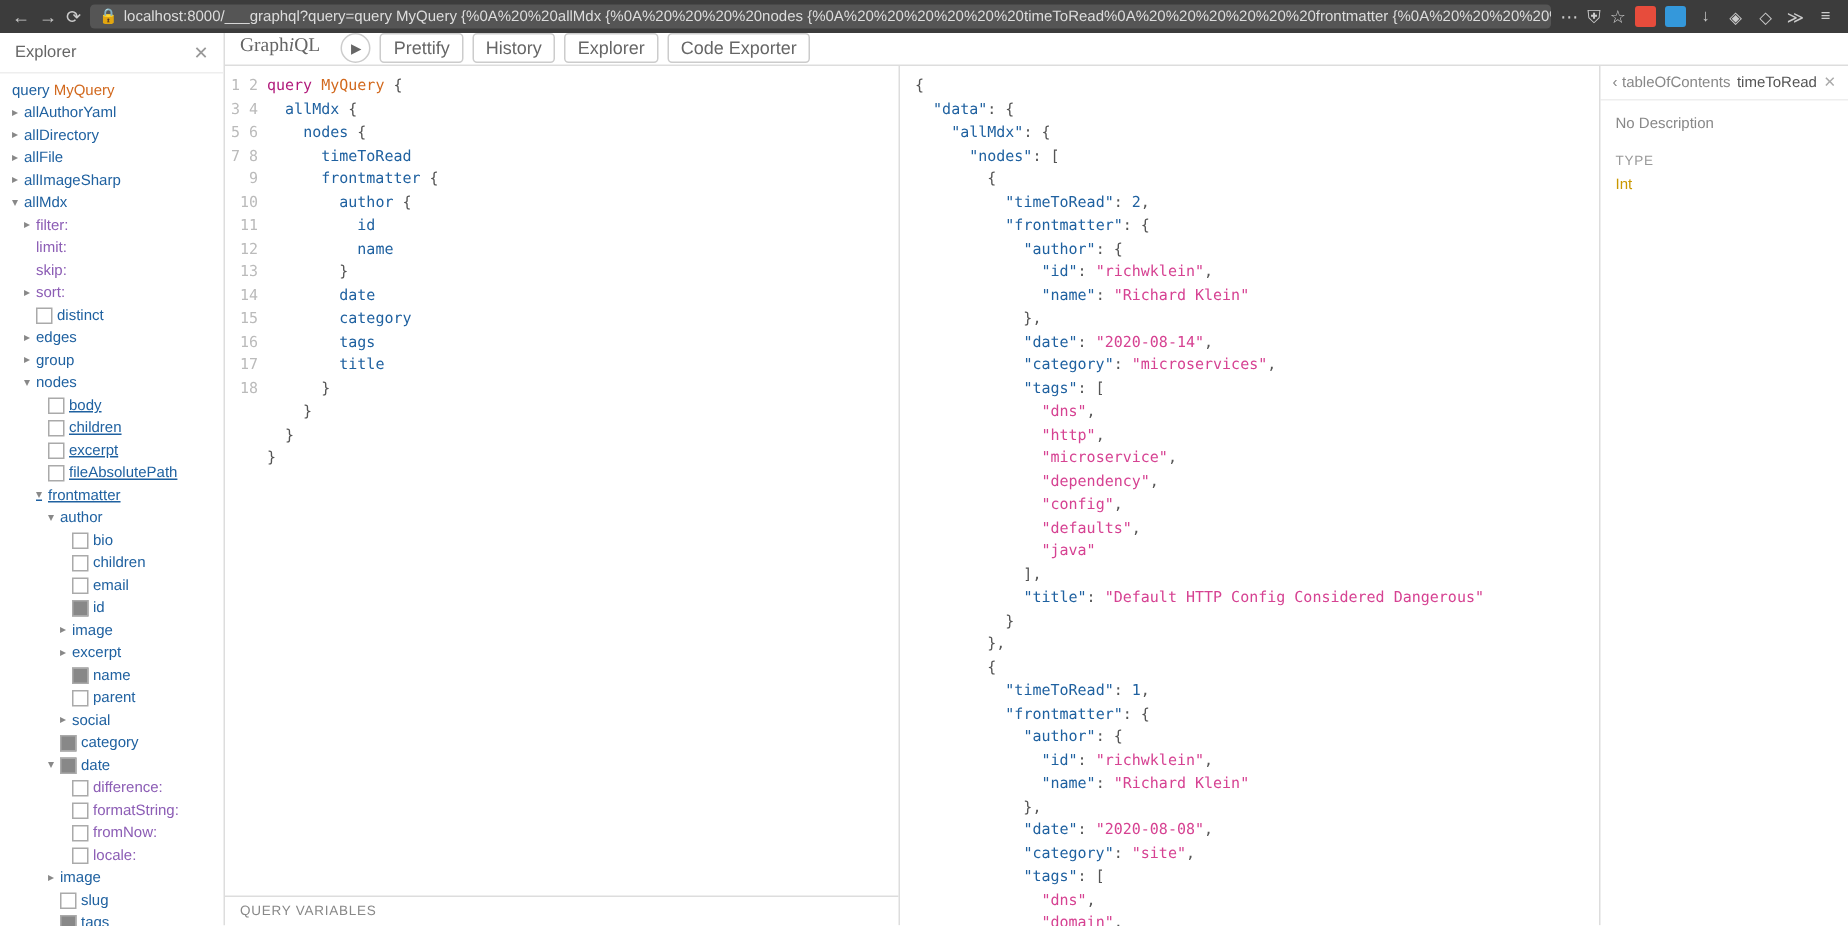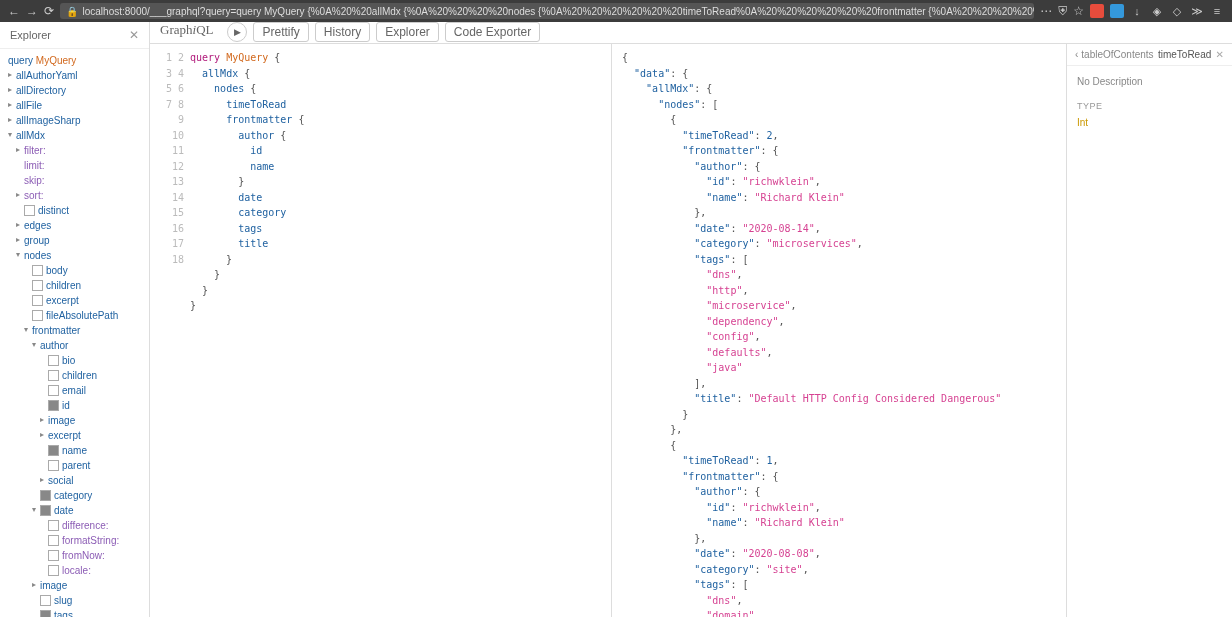--- a/index.html
+++ b/index.html
@@ -18,31 +18,31 @@
 .explorer-header { display: flex; justify-content: space-between; align-items: center; padding: 6px 10px; border-bottom: 1px solid #eee; font-size: 11px; color: #666; }
 .explorer-header .x { cursor: pointer; color: #999; font-size: 12px; }
 .explorer-body { padding: 4px 4px; }
 .query-line { color: #1f61a0; padding: 2px 4px; }
 .query-line .kw { color: #1f61a0; }
 .tree-item { display: flex; align-items: center; padding: 1px 0; color: #1f61a0; cursor: pointer; line-height: 1.3; }
 .tree-item.purple { color: #8c5db5; }
 .tree-item .arrow { width: 8px; display: inline-block; color: #888; font-size: 8px; }
 .tree-item .checkbox { width: 11px; height: 11px; border: 1px solid #aaa; margin-right: 3px; display: inline-block; flex-shrink: 0; }
 .tree-item .checkbox.checked { background: #888; }
-.d0 { padding-left: 4px; } .d1 { padding-left: 12px; } .d2 { padding-left: 20px; } .d3 { padding-left: 28px; } .d4 { padding-left: 36px; }
+.d0 { padding-left: 4px; } .d1 { padding-left: 12px; } .d2 { padding-left: 20px; text-decoration: underline; } .d3 { padding-left: 28px; } .d4 { padding-left: 36px; }
 
 .main { flex: 1; display: flex; flex-direction: column; }
 .toolbar { height: 22px; border-bottom: 1px solid #ddd; display: flex; align-items: flex-start; padding: 0 10px; gap: 6px; }
 .toolbar .logo { font-family: Georgia, serif; font-size: 13px; color: #666; margin-right: 8px; }
 .toolbar .logo i { font-style: italic; }
 .toolbar .play-btn { width: 20px; height: 20px; border-radius: 50%; border: 1px solid #ccc; display: flex; align-items: center; justify-content: center; cursor: pointer; font-size: 9px; color: #666; }
 .toolbar .tb-btn { border: 1px solid #ccc; border-radius: 3px; padding: 2px 8px; font-size: 12px; color: #666; cursor: pointer; background: #fff; }
 
 .panes { flex: 1; display: flex; overflow: hidden; }
-.editor-col { width: 450px; border-right: 1px solid #ddd; display: flex; flex-direction: column; margin-left: 12px; }
+.editor-col { width: 450px; border-right: 1px solid #ddd; display: flex; flex-direction: column; }
 .editor { flex: 1; display: flex; font-family: Menlo, Consolas, monospace; font-size: 10px; overflow: auto; padding-top: 6px; }
 .gutter { width: 28px; text-align: right; color: #bbb; padding-right: 6px; line-height: 1.55; user-select: none; }
 .code { flex: 1; line-height: 1.55; white-space: pre; color: #555; }
 .code .kw { color: #b11a7b; }
 .code .fld { color: #1f61a0; }
 .code .op { color: #d2691e; }
 .query-vars { height: 20px; border-top: 1px solid #ddd; padding: 4px 10px; font-size: 9px; color: #888; letter-spacing: 0.5px; }
 
 .results { flex: 1; font-family: Menlo, Consolas, monospace; font-size: 10px; overflow: auto; padding: 6px 10px; line-height: 1.55; white-space: pre; color: #555; border-right: 1px solid #ddd; position: relative; }
 .results .key { color: #1f61a0; }
@@ -311,20 +311,21 @@
         <span class="fld">category</span>
         <span class="fld">tags</span>
         <span class="fld">title</span>
       }
     }
   }
 }
 
 </div>
         </div>
+        <div class="query-vars">QUERY VARIABLES</div>
       </div>
       <div class="results" id="results">{
   <span class="key">"data"</span>: {
     <span class="key">"allMdx"</span>: {
       <span class="key">"nodes"</span>: [
         {
           <span class="key">"timeToRead"</span>: <span class="num">2</span>,
           <span class="key">"frontmatter"</span>: {
             <span class="key">"author"</span>: {
               <span class="key">"id"</span>: <span class="str">"richwklein"</span>,

